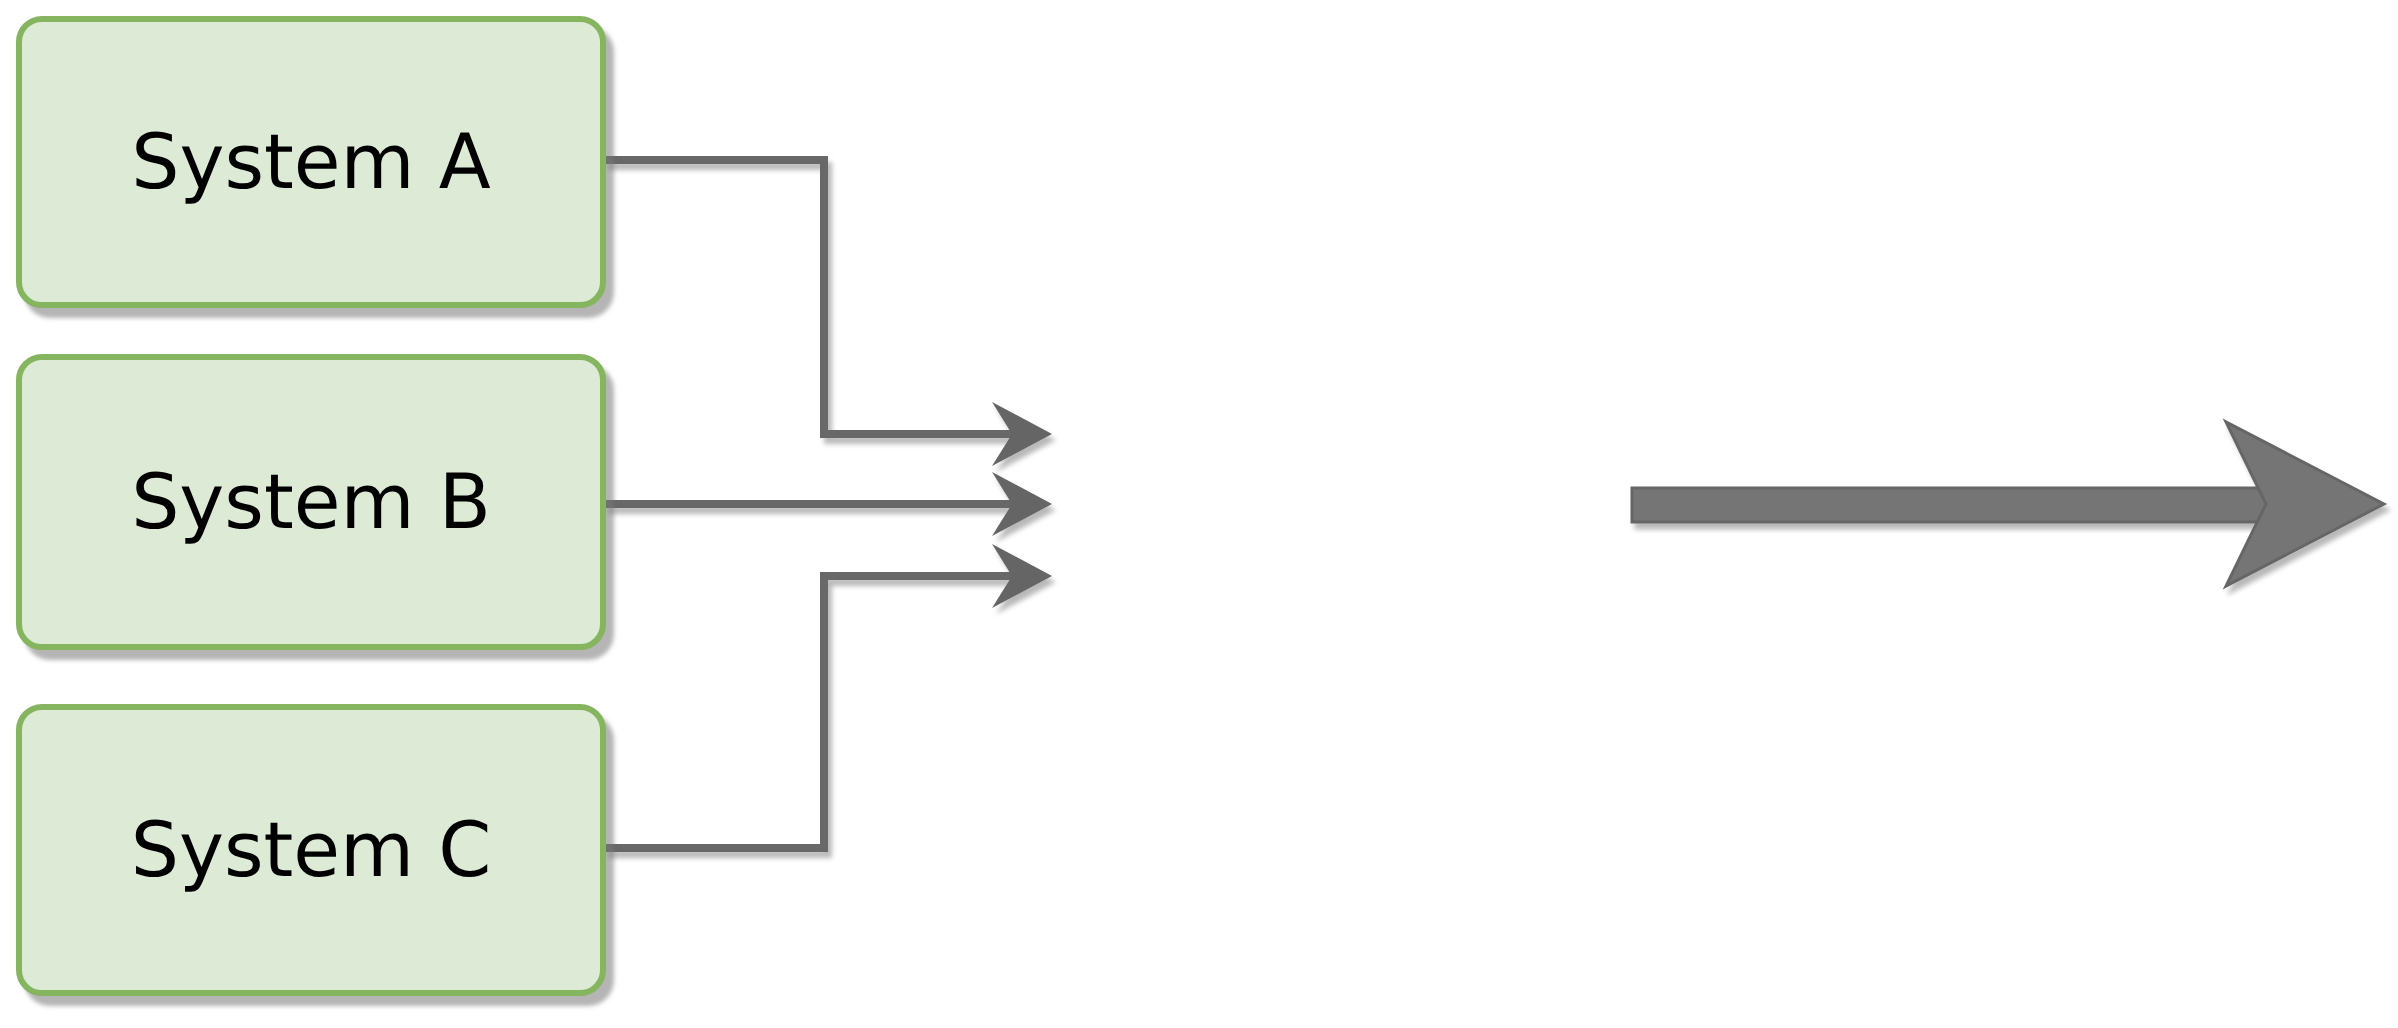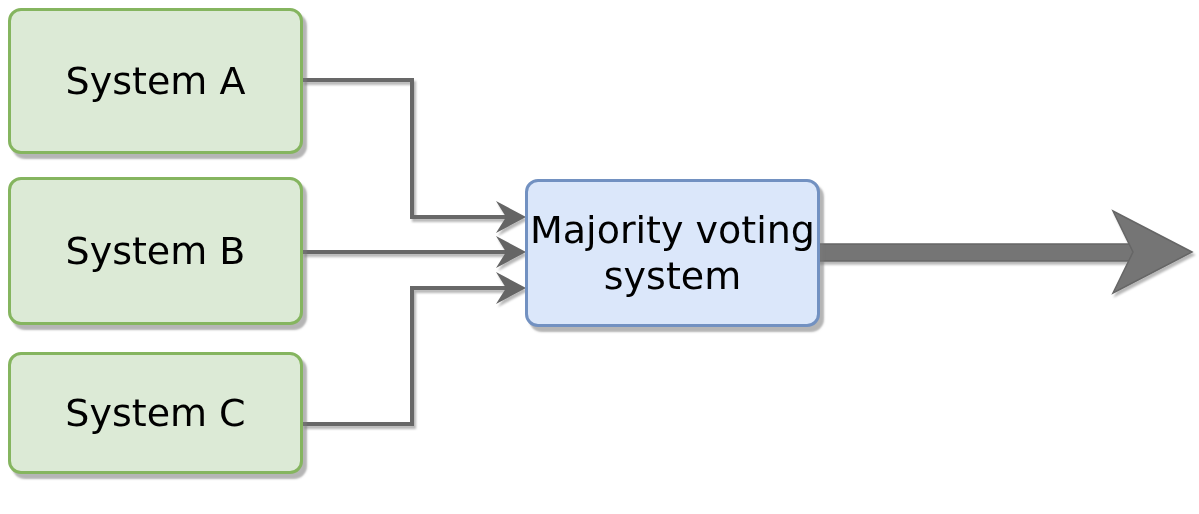--- a/index.html
+++ b/index.html
@@ -39,21 +39,21 @@
   .node.green {
     background: #dcead6;
     border: 3px solid #85b55f;
   }
   .node.blue {
     background: #dbe7fa;
     border: 3px solid #7291c1;
   }
   .node-system-a { left: 8px;   top: 8px;   width: 295px; height: 146px; }
   .node-system-b { left: 8px;   top: 177px; width: 295px; height: 148px; }
-  .node-system-c { left: 8px;   top: 352px; width: 295px; height: 122px; }
+  .node-system-c { left: 8px;   top: 352px; width: 295px; height: 146px; }
   .node-voter    { left: 525px; top: 179px; width: 295px; height: 148px; }
 </style>
 </head>
 <body>
 
 <div class="canvas">
 
   <svg class="connector-layer" viewBox="0 0 1199 514">
     <defs>
       <filter id="shadow" x="-20%" y="-20%" width="140%" height="140%">
@@ -87,18 +87,14 @@
   </div>
 
   <div class="node green node-system-b">
     <span>System B</span>
   </div>
 
   <div class="node green node-system-c">
     <span>System C</span>
   </div>
 
-  <div class="node blue node-voter">
-    <span>Majority voting</span>
-    <span>system</span>
-  </div>
 
 </div>
 
 </body></html>

